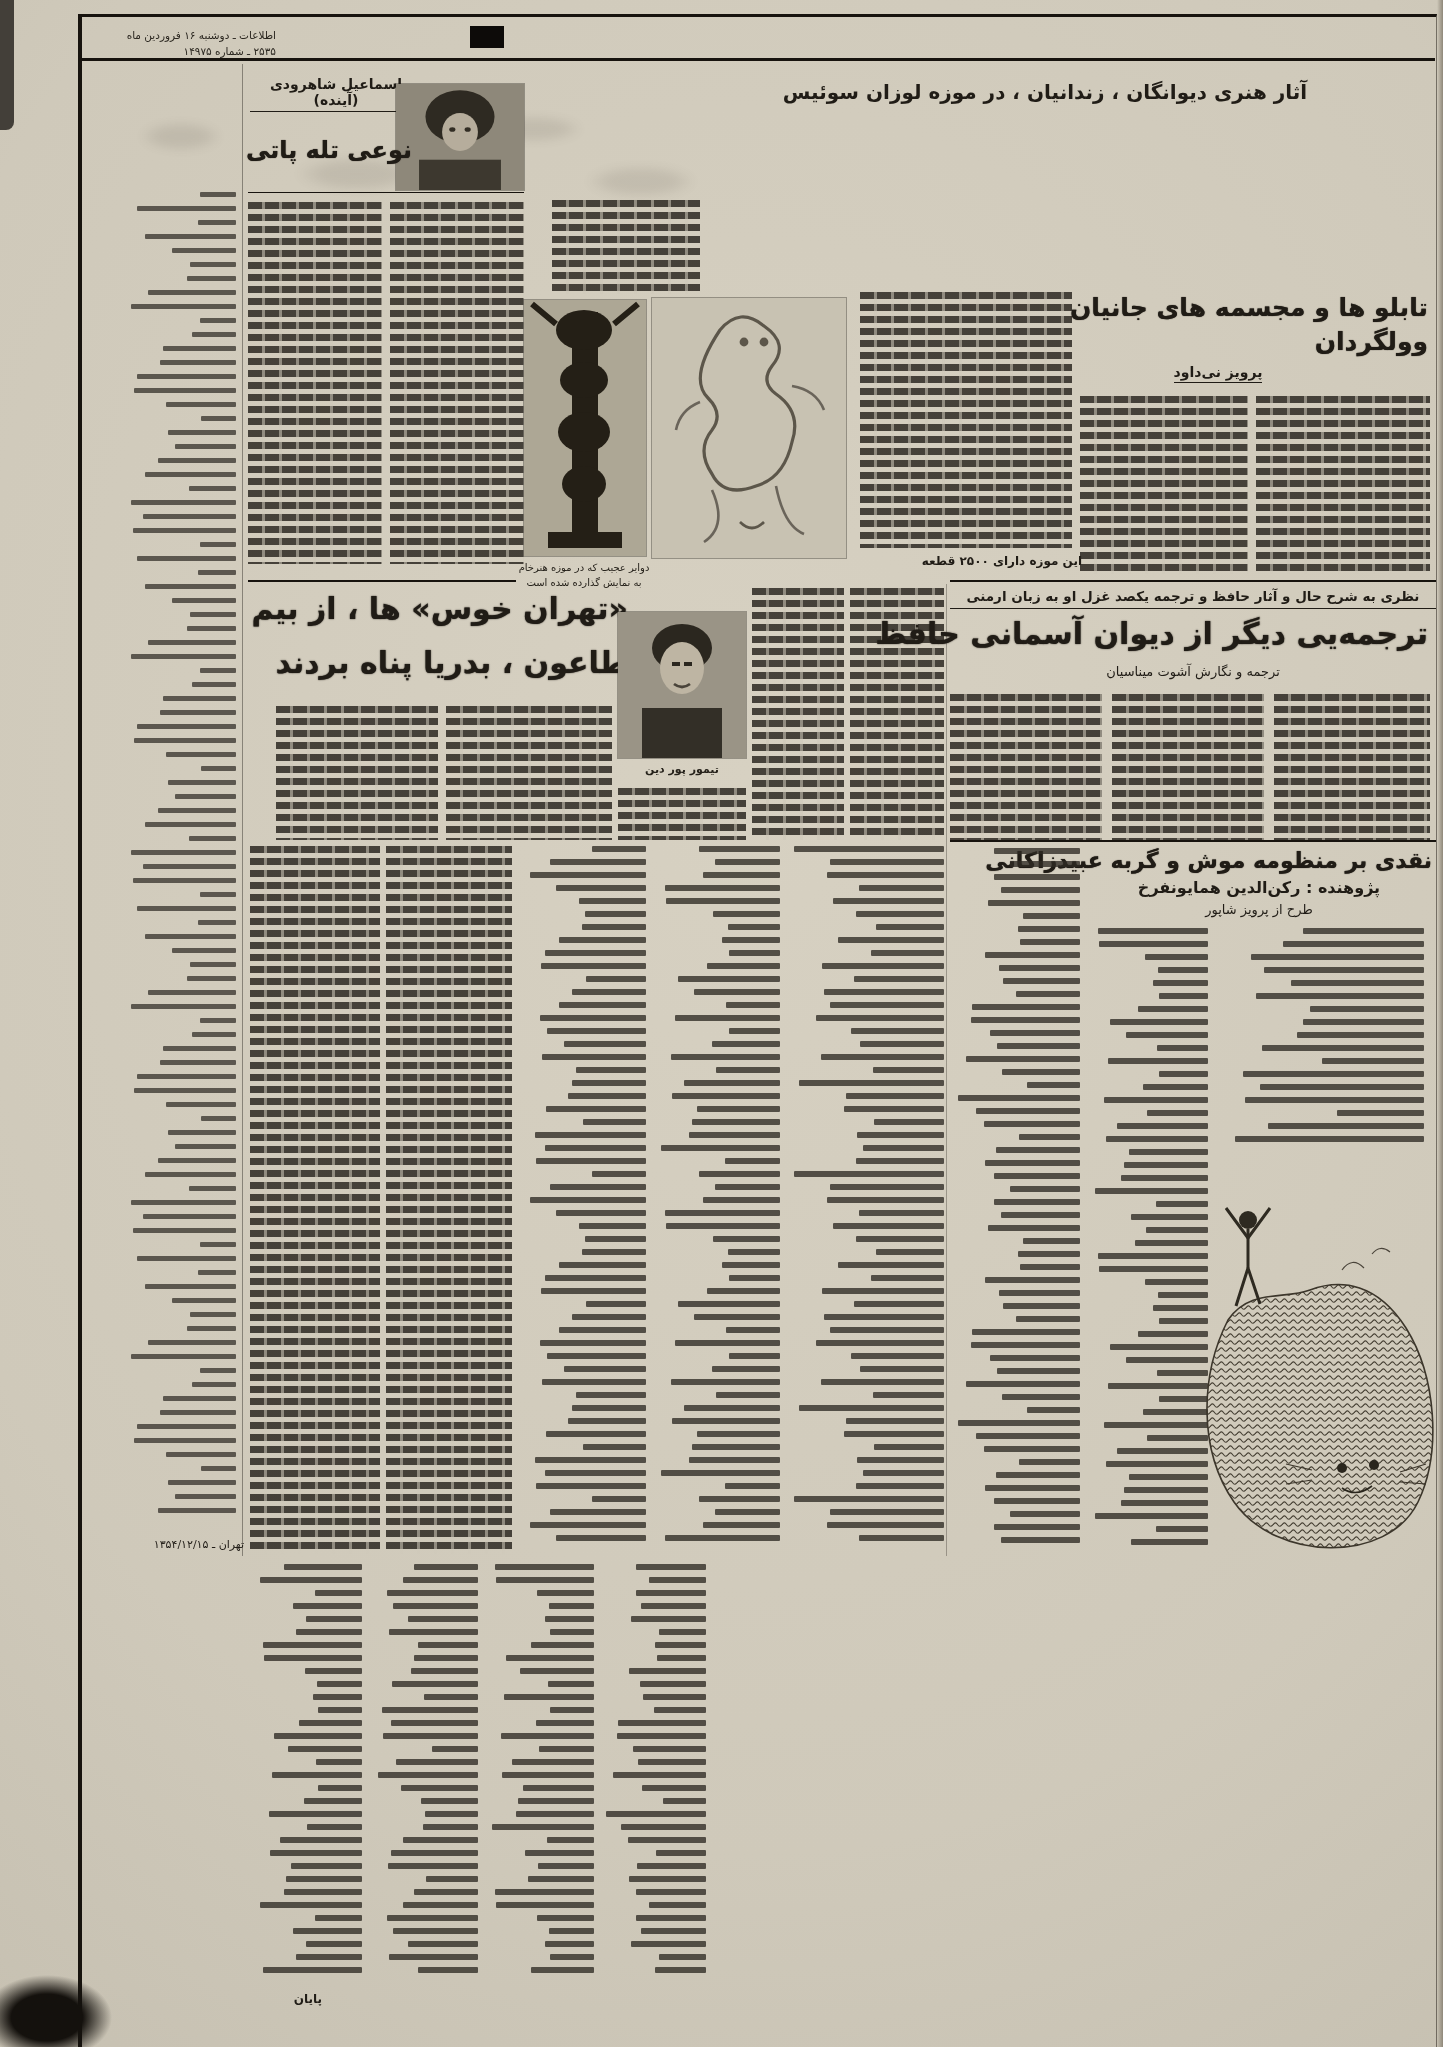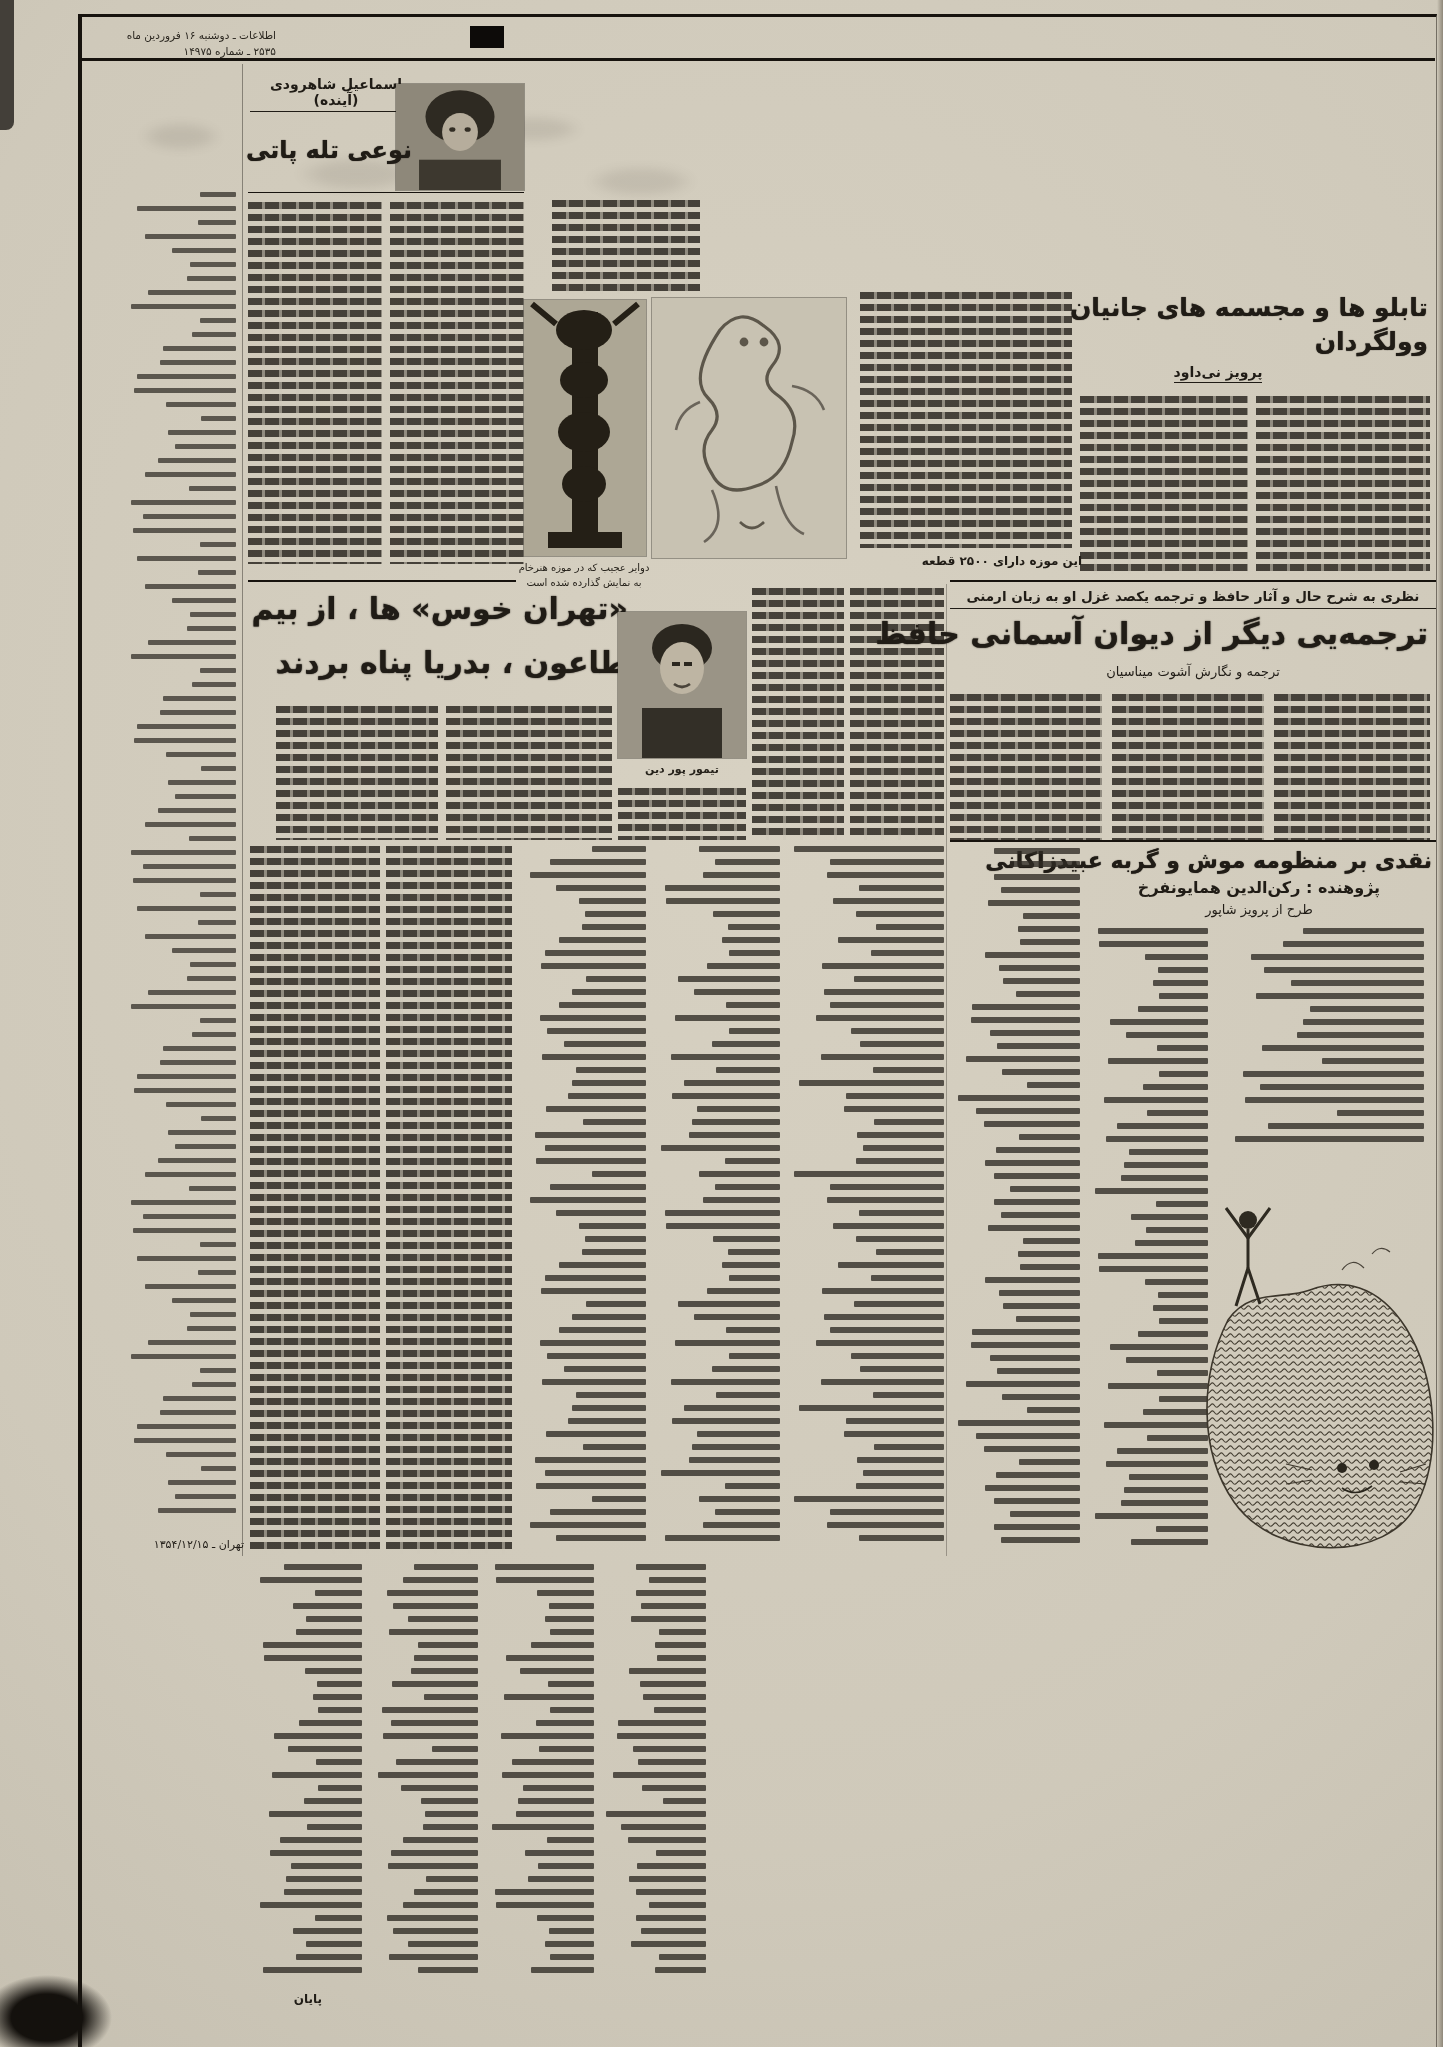--- a/index.html
+++ b/index.html
@@ -79,20 +79,21 @@
 
   <div class="abs dateline r" style="left:96px;top:20px;width:180px;margin-top:8px;">
     <div>اطلاعات ـ دوشنبه ۱۶ فروردین ماه</div>
     <div>۲۵۳۵ ـ شماره ۱۴۹۷۵</div>
   </div>
   <div class="abs" style="left:470px;top:26px;width:34px;height:22px;background:#0d0b09;"></div>
   <div class="abs rule" style="left:80px;right:8px;top:58px;height:3px;"></div>
 
   <div class="abs ghost artifact" style="left:110px;top:84px;width:590px;height:150px;"></div>
 
+  <div class="abs lead-kicker c nowrap" style="left:745px;top:80px;width:600px;">آثار هنری دیوانگان ، زندانیان ، در موزه لوزان سوئیس</div>
 
   <div class="abs b c" style="left:250px;top:76px;width:172px;font-size:14px;border-bottom:1px solid #201c16;padding-bottom:3px;">اسماعیل شاهرودی (آینده)</div>
   <div class="abs photo" style="left:396px;top:84px;width:128px;height:106px;">
     <svg width="128" height="106" viewBox="0 0 100 84" preserveAspectRatio="none">
       <rect x="0" y="0" width="100" height="84" fill="#8e887a"></rect>
       <ellipse cx="50" cy="26" rx="27" ry="21" fill="#2e2a22"></ellipse>
       <ellipse cx="50" cy="38" rx="14" ry="15" fill="#b6ad9c"></ellipse>
       <rect x="18" y="60" width="64" height="24" fill="#3d382f"></rect>
       <ellipse cx="44" cy="36" rx="2.4" ry="1.8" fill="#322d24"></ellipse>
       <ellipse cx="56" cy="36" rx="2.4" ry="1.8" fill="#322d24"></ellipse>

